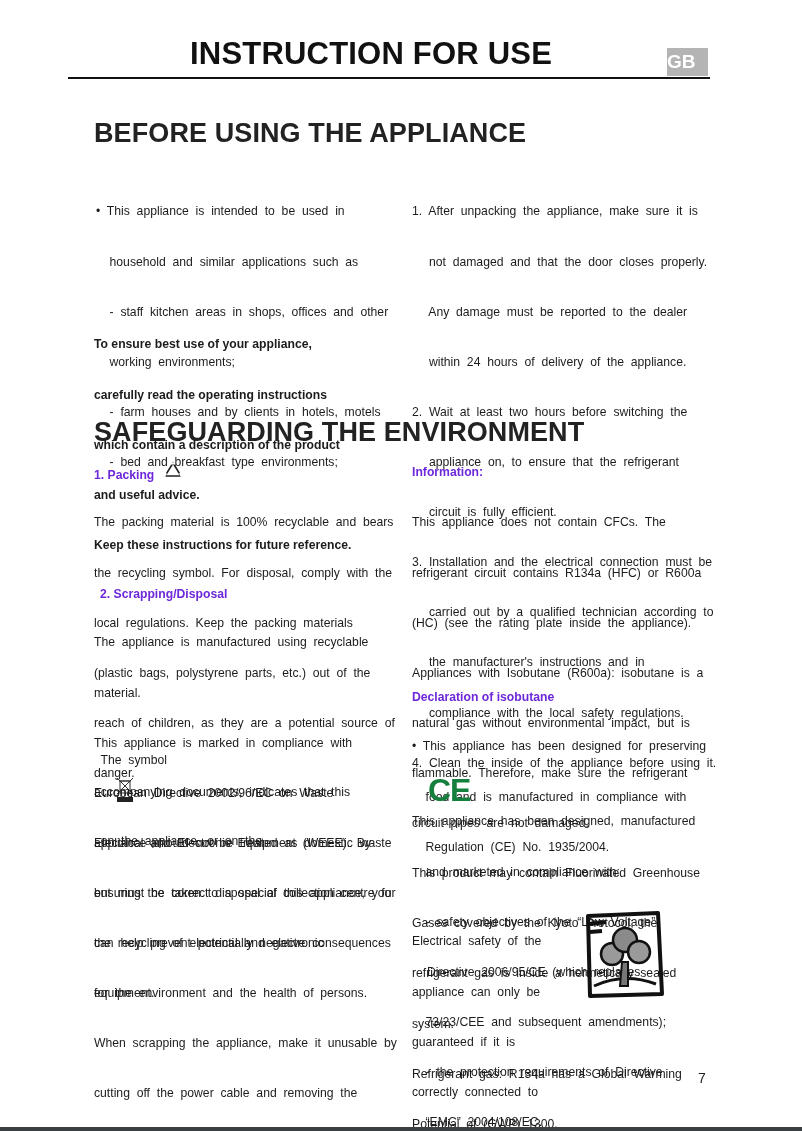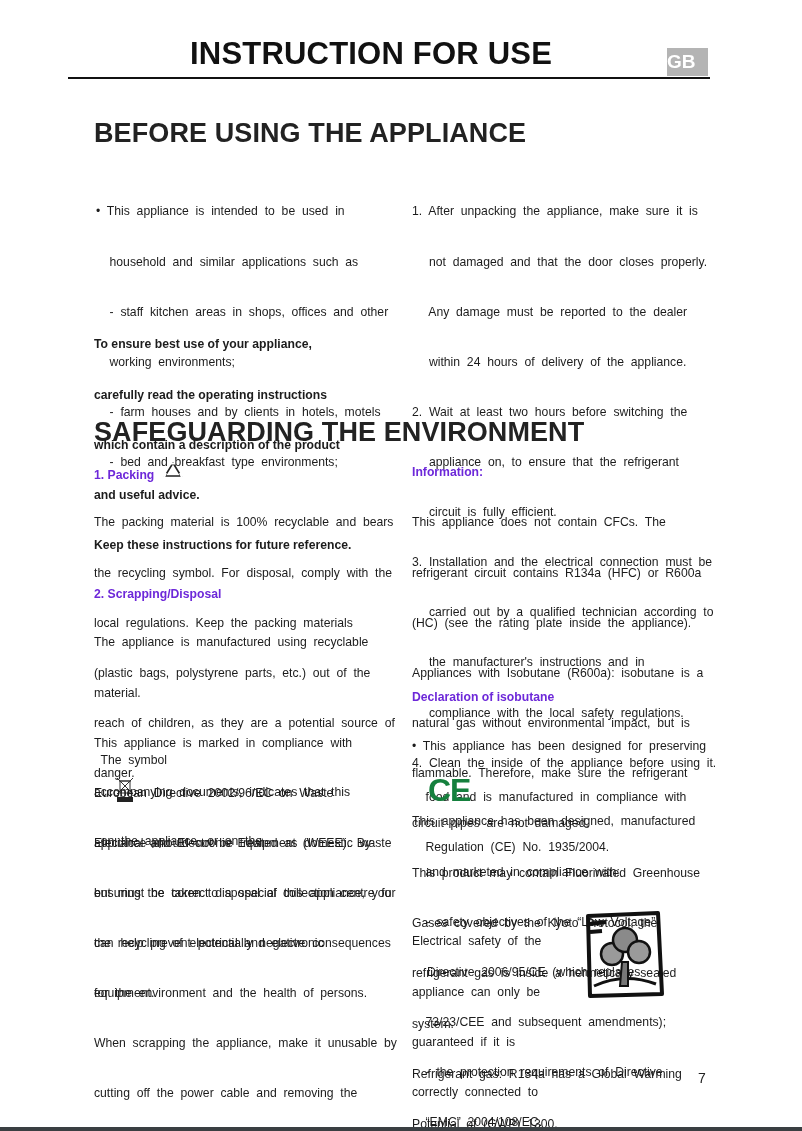--- a/index.html
+++ b/index.html
@@ -73,21 +73,21 @@
 </div>
 <div class="abs txt" style="left:94px; top:481px;">
   <div>The  packing  material  is  100%  recyclable  and  bears</div>
   <div>the  recycling  symbol.  For  disposal,  comply  with  the</div>
   <div>local  regulations.  Keep  the  packing  materials</div>
   <div>(plastic  bags,  polystyrene  parts,  etc.)  out  of  the</div>
   <div>reach  of  children,  as  they  are  a  potential  source  of</div>
   <div>danger.</div>
 </div>
 
-<div class="abs lbl" style="left:94px; top:587px;">2. Scrapping/Disposal</div>
+<div class="abs lbl" style="left:100px; top:587px;">2. Scrapping/Disposal</div>
 <div class="abs txt" style="left:94px; top:601px;">
   <div>The  appliance  is  manufactured  using  recyclable</div>
   <div>material.</div>
   <div>This  appliance  is  marked  in  compliance  with</div>
   <div>European  Directive  2002/96/EC  on  Waste</div>
   <div>Electrical  and  Electronic  Equipment  (WEEE).  By</div>
   <div>ensuring  the  correct  disposal  of  this  appliance,  you</div>
   <div>can  help  prevent  potentially  negative  consequences</div>
   <div>for  the  environment  and  the  health  of  persons.</div>
 </div>

